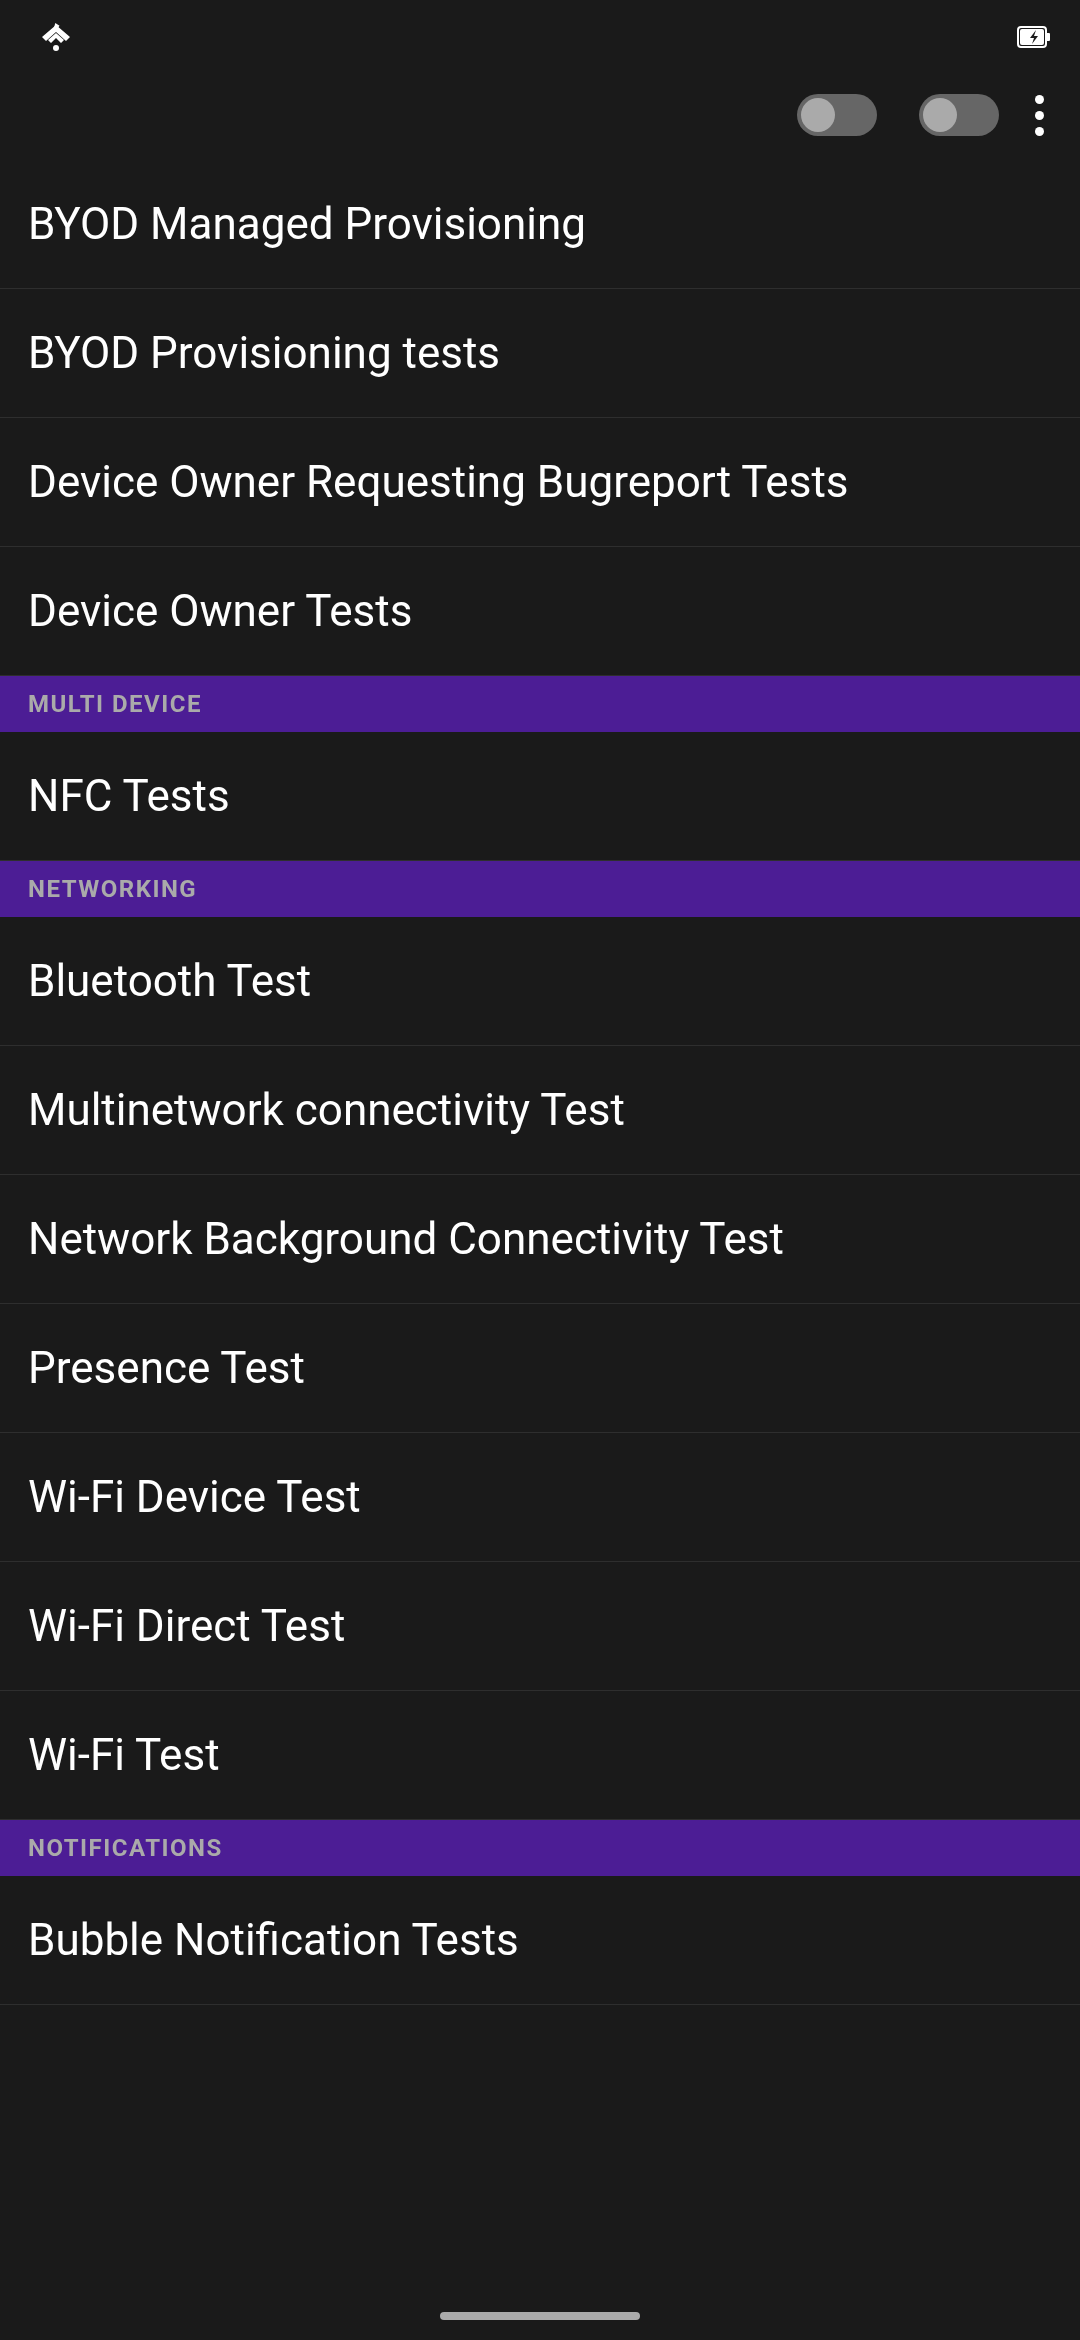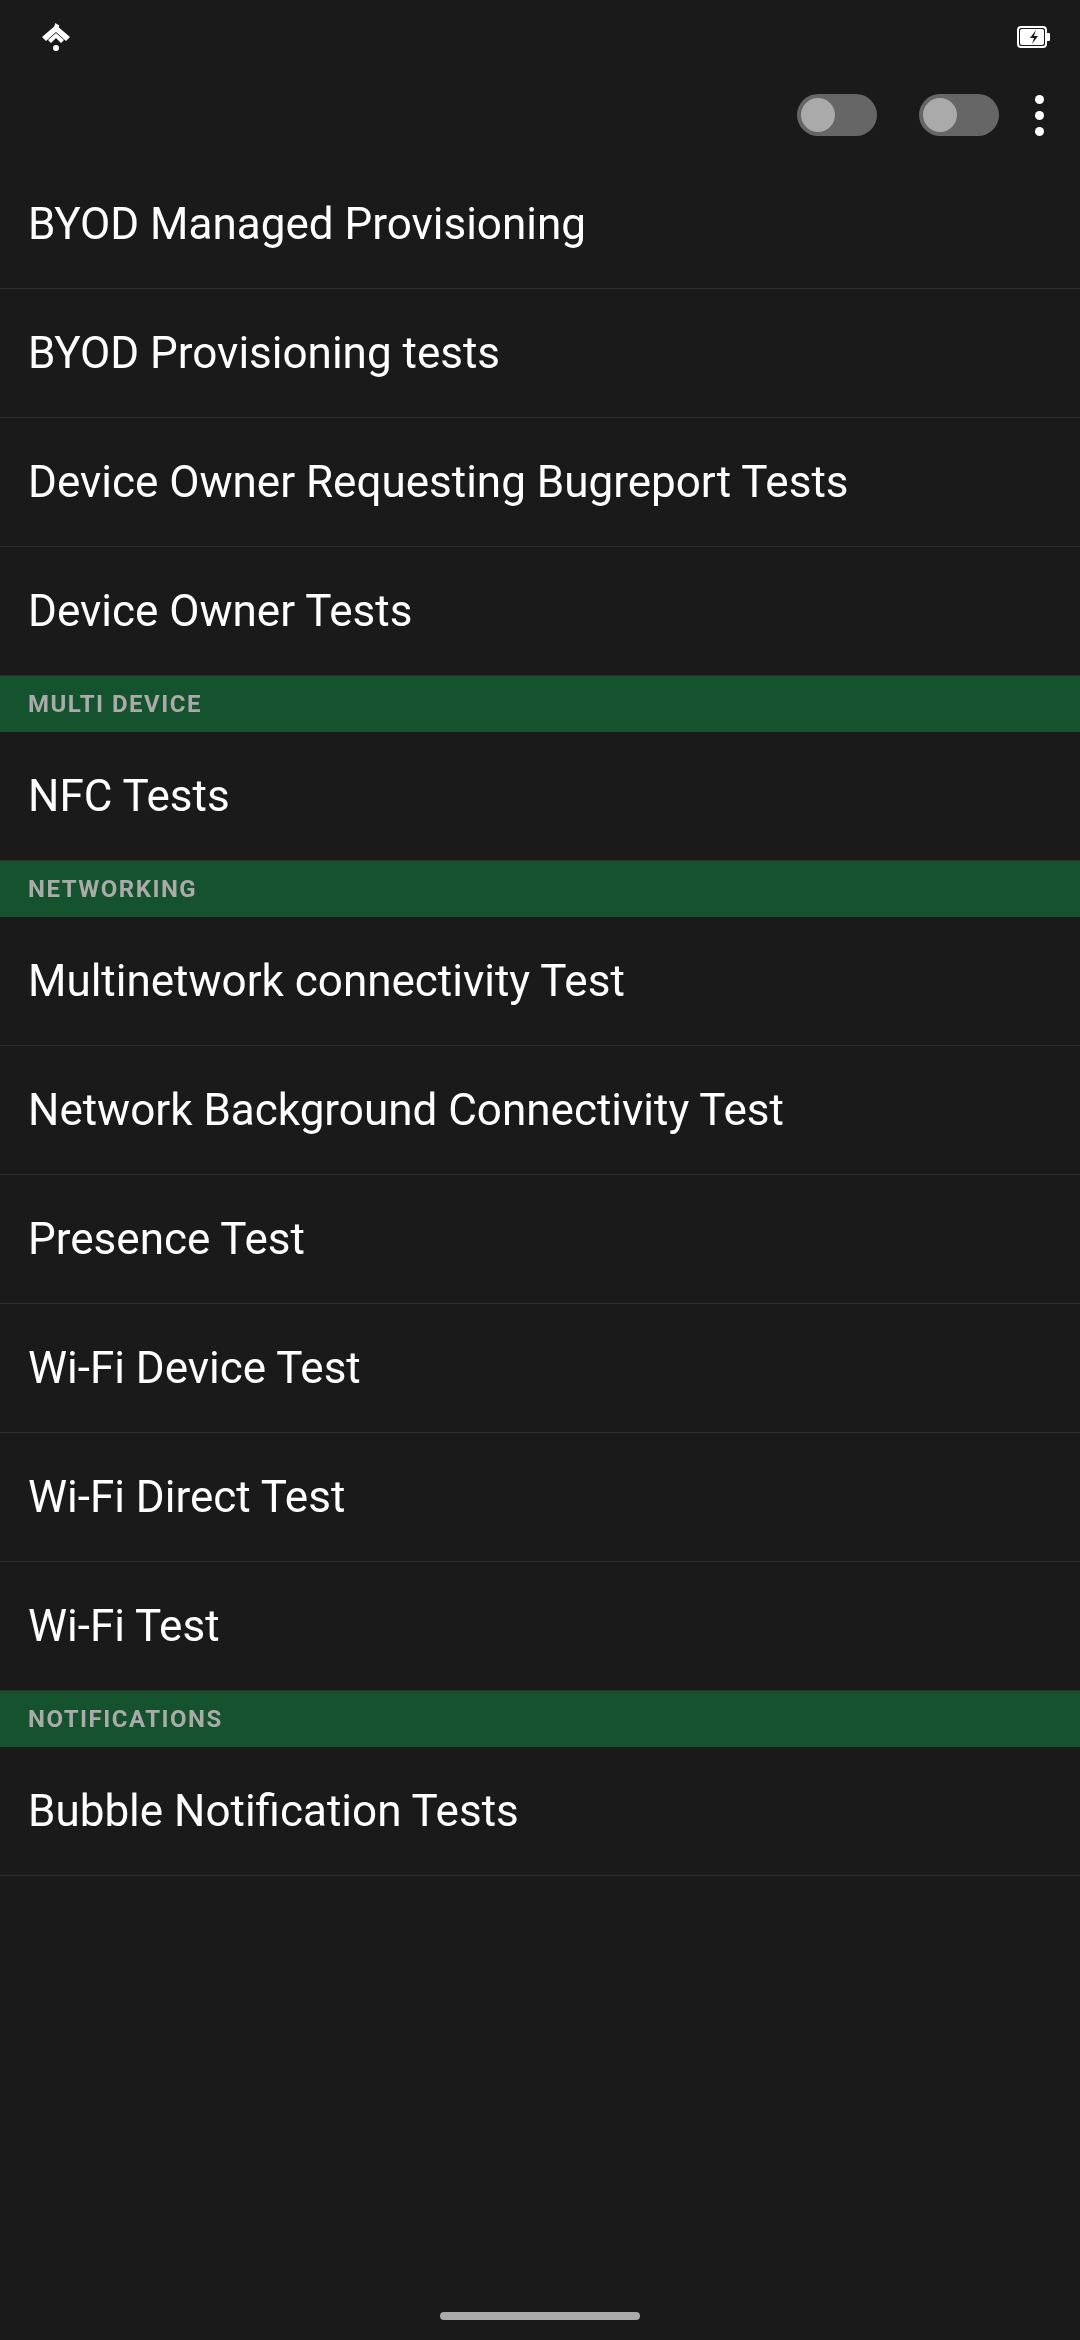--- a/index.html
+++ b/index.html
@@ -133,21 +133,21 @@
       min-height: 100px;
     }
 
     .list-item-text {
       font-size: 44px;
       color: #ffffff;
       font-weight: 400;
     }
 
     .section-header {
-      background-color: #14532d;
+      background-color: #4c1d95;
       padding: 14px 28px;
       height: 56px;
       display: flex;
       align-items: center;
     }
 
     .section-header-text {
       font-size: 24px;
       font-weight: 700;
       color: #aaaaaa;
@@ -230,20 +230,23 @@
     <div class="section-header">
       <span class="section-header-text">MULTI DEVICE</span>
     </div>
     <div class="list-item">
       <span class="list-item-text">NFC Tests</span>
     </div>
     <div class="section-header">
       <span class="section-header-text">NETWORKING</span>
     </div>
     <div class="list-item">
+      <span class="list-item-text">Bluetooth Test</span>
+    </div>
+    <div class="list-item">
       <span class="list-item-text">Multinetwork connectivity Test</span>
     </div>
     <div class="list-item">
       <span class="list-item-text">Network Background Connectivity Test</span>
     </div>
     <div class="list-item">
       <span class="list-item-text">Presence Test</span>
     </div>
     <div class="list-item">
       <span class="list-item-text">Wi-Fi Device Test</span>

